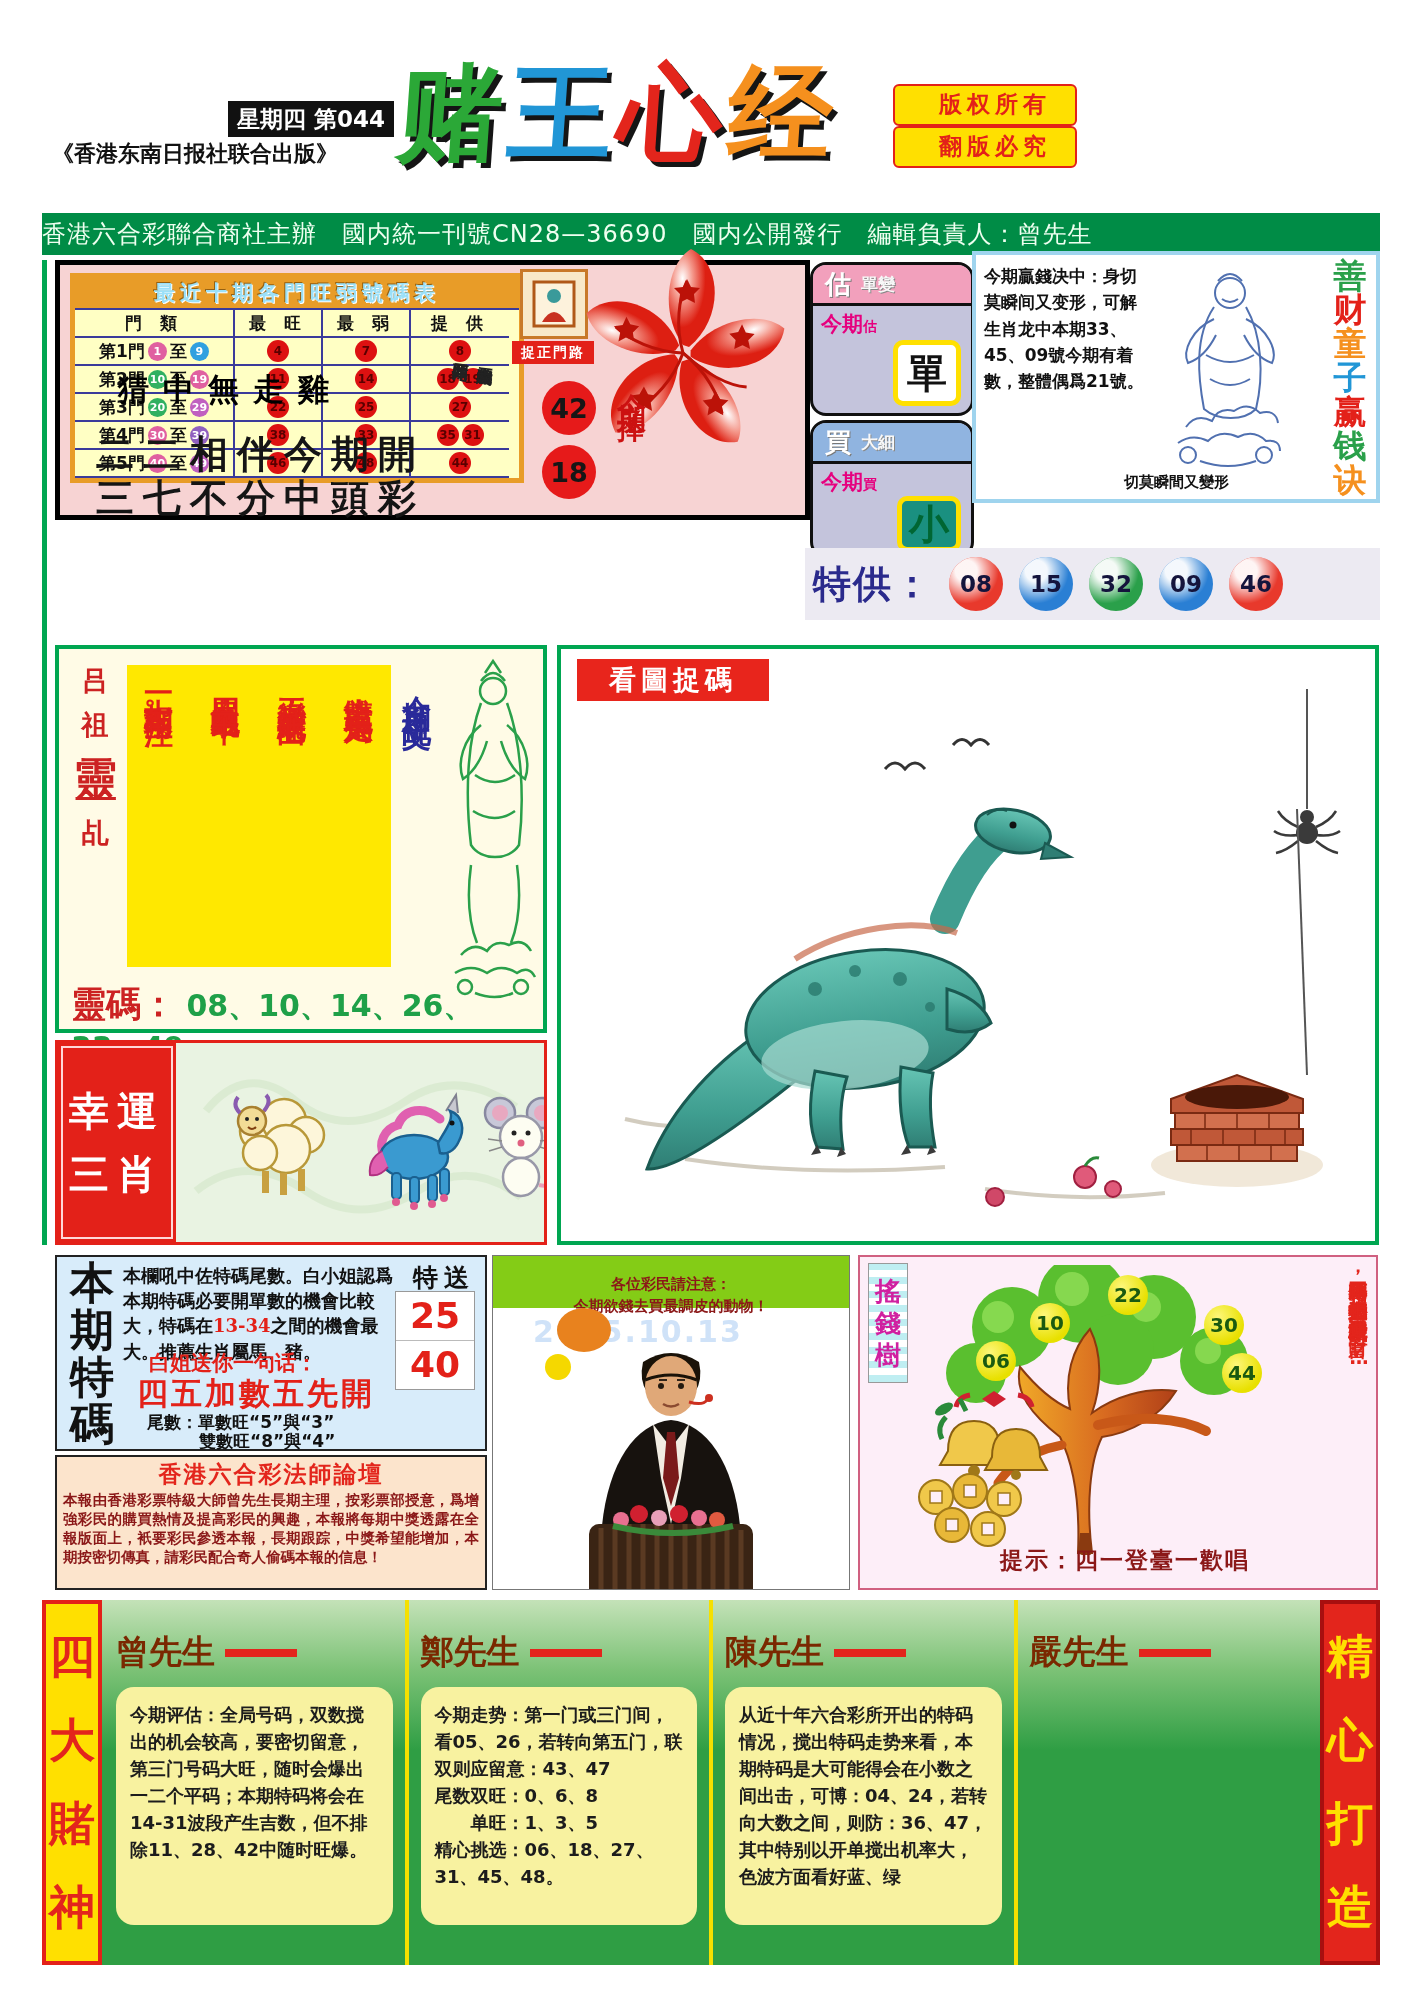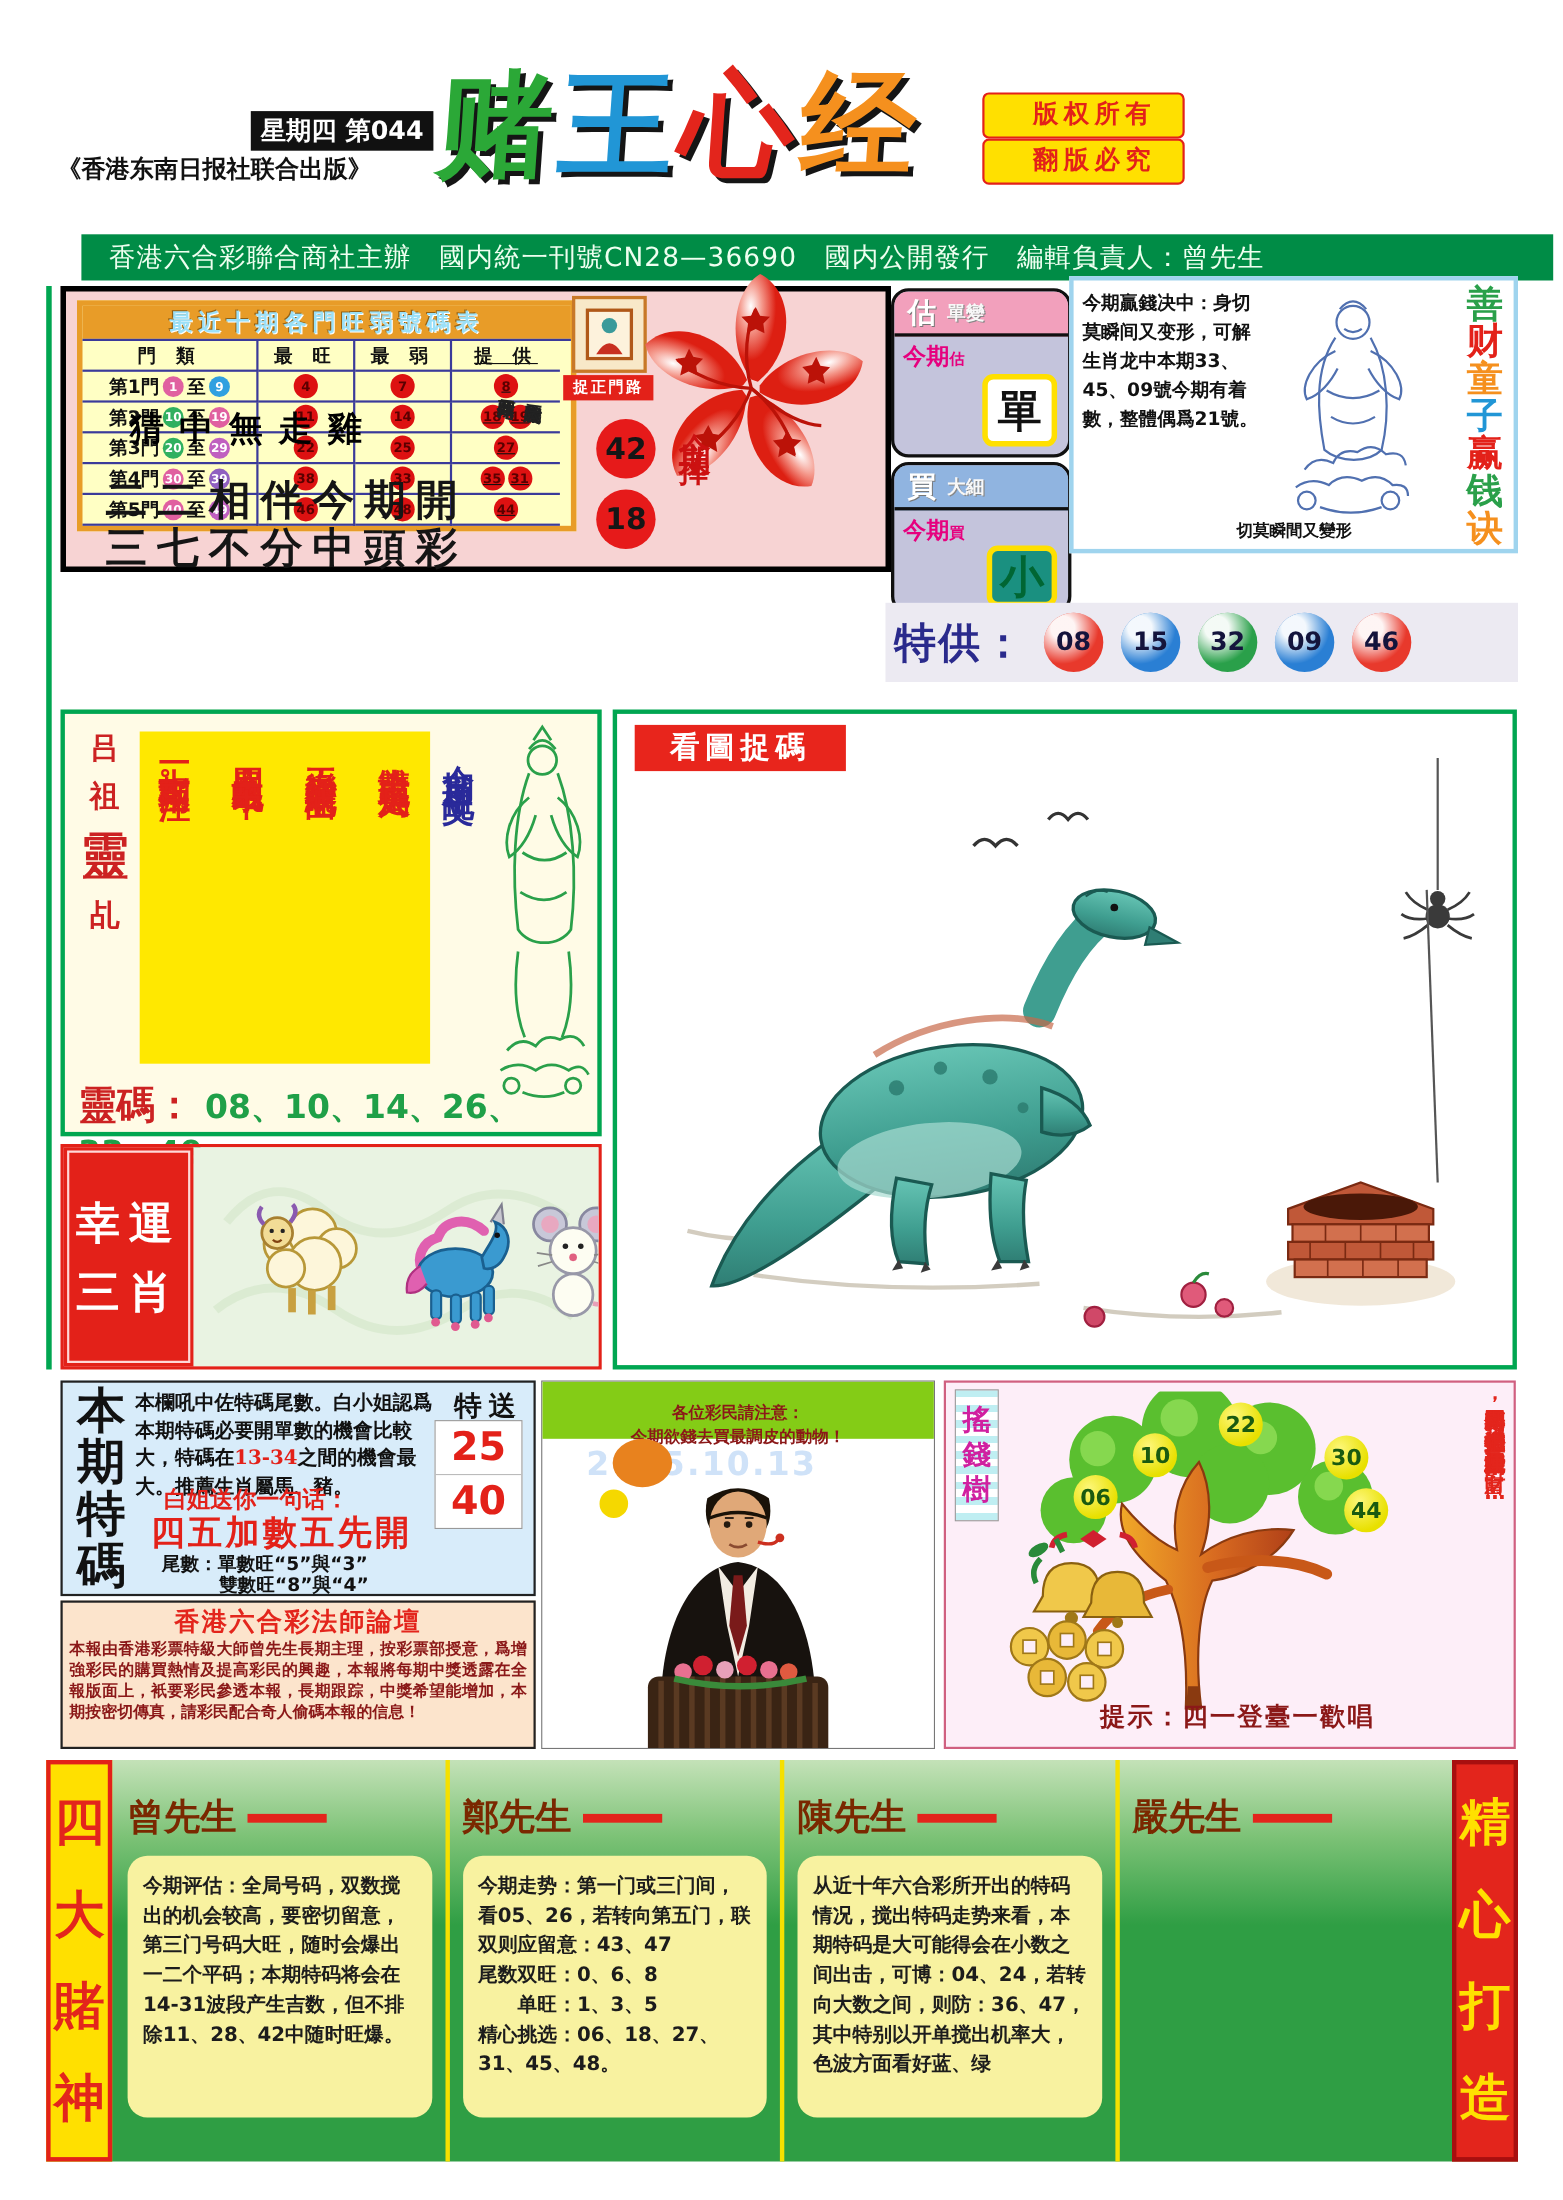--- a/index.html
+++ b/index.html
@@ -12,31 +12,31 @@
   .issue-box{left:228px;top:101px;width:166px;height:36px;background:#111;color:#fff;
              font-size:23px;font-weight:bold;text-align:center;line-height:36px;}
   .main-title{left:398px;top:58px;width:500px;height:122px;display:flex;gap:6px;}
   .main-title span{font-size:104px;font-weight:900;line-height:110px;transform:skewX(-4deg);
                    text-shadow:5px 5px 0 #151515;font-family:"DejaVu Serif",serif;}
   .publisher{left:52px;top:139px;width:340px;height:30px;font-size:22px;font-weight:bold;color:#111;}
   .copy-box{left:893px;width:160px;height:38px;background:#ffe000;border:2px solid #e32119;
             border-radius:6px;color:#e32119;font-size:23px;font-weight:bold;text-align:center;
             line-height:36px;letter-spacing:5px;padding-left:20px;}
   .info-strip{left:42px;top:213px;width:1338px;height:42px;background:#008c46;color:#eefff0;
-              font-size:24px;line-height:42px;padding-left:25px;box-sizing:border-box;letter-spacing:1px;margin-left:32px;}
+              font-size:24px;line-height:42px;padding-left:0;box-sizing:border-box;letter-spacing:1px;}
 
   
   .pink-box{left:55px;top:260px;width:745px;height:250px;background:#f7d3d3;border:5px solid #000000;}
   .hot-table{left:10px;top:8px;width:444px;border:5px solid #e89c28;background:#ffffc4;}
   .ht-title{background:#e89c28;color:#9be0f8;text-shadow:1px 1px 0 #fff,-1px -1px 0 #946012;
             font-size:21px;font-weight:bold;text-align:center;letter-spacing:5px;height:30px;line-height:30px;}
   .ht-grid{display:grid;grid-template-columns:160px 88px 88px 98px;border-top:2px solid #3a3a9a;}
   .ht-grid>div{border-bottom:2px solid #3a3a9a;border-right:2px solid #3a3a9a;height:26px;
                display:flex;align-items:center;justify-content:center;gap:3px;font-size:17px;font-weight:bold;color:#111;}
-  .ht-grid>div:nth-child(4n){border-right:none;text-decoration:underline;}
+  .ht-grid>div:nth-child(4n){border-right:none;}
   .ht-head{color:#7a5210;letter-spacing:6px;}
   .rc{display:inline-flex;width:19px;height:19px;border-radius:50%;color:#fff;font-size:11px;
       font-weight:bold;align-items:center;justify-content:center;}
   .dc{display:inline-flex;width:22px;height:22px;border-radius:50%;background:#dd1111;color:#5a0000;
       font-size:12px;font-weight:bold;align-items:center;justify-content:center;}
   .catch-icon{left:460px;top:4px;width:62px;height:64px;background:#f8e8c8;border:3px solid #c87828;
               display:flex;align-items:center;justify-content:center;}
   .catch-label{left:452px;top:76px;width:82px;height:23px;background:#e32119;color:#fff;font-size:14px;
                font-weight:bold;text-align:center;line-height:23px;letter-spacing:2px;}
   .flower{left:508px;top:-24px;}

